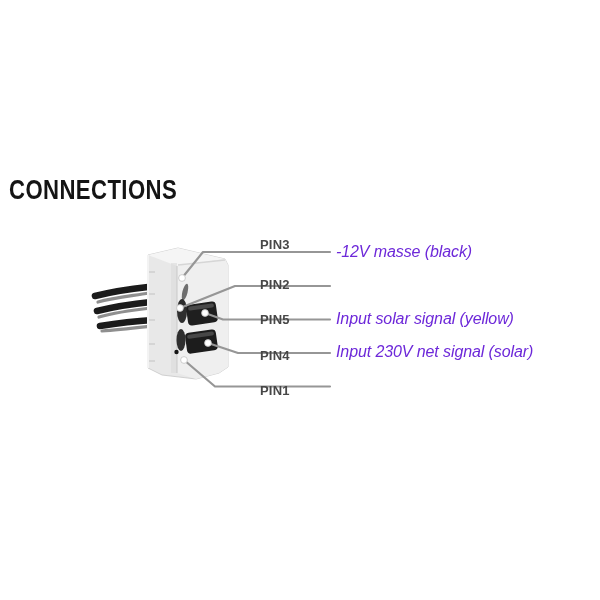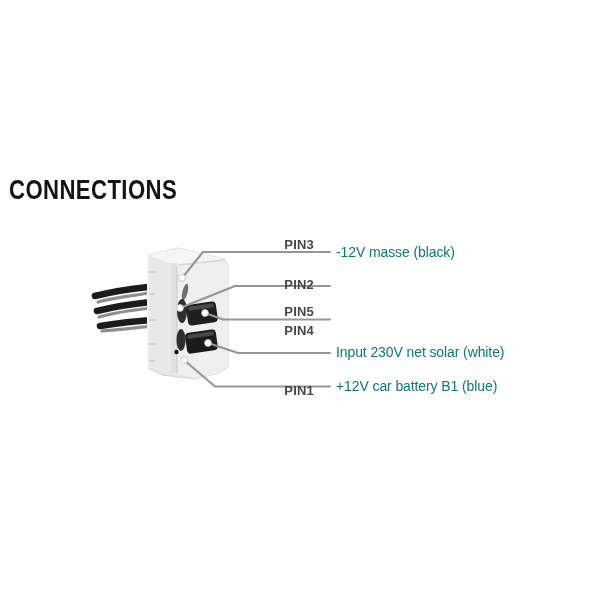--- a/index.html
+++ b/index.html
@@ -8,28 +8,28 @@
     font-family:"Liberation Sans","DejaVu Sans",sans-serif;
   }
   .title{
     position:absolute;left:9px;top:177px;margin:0;
     font-size:27px;line-height:27px;font-weight:700;color:#141414;
     transform:scaleX(0.82);transform-origin:left center;white-space:nowrap;
     letter-spacing:0.5px;
   }
   .illus{position:absolute;left:85px;top:235px;width:250px;height:170px;}
   .pinlbl{
-    position:absolute;left:260px;width:54px;text-align:right;
+    position:absolute;left:260px;width:54px;text-align:left;
     font-size:13px;line-height:13px;font-weight:700;color:#474747;
     letter-spacing:0.2px;white-space:nowrap;
   }
   .desc{
     position:absolute;left:336px;
-    font-size:14px;line-height:22px;font-weight:400;color:#0f766e;
-    letter-spacing:-0.1px;white-space:nowrap;
+    font-size:16px;line-height:22px;font-weight:400;color:#6d28d9;
+    letter-spacing:-0.1px;white-space:nowrap;font-style:italic;
   }
 </style>
 </head>
 <body>
 
 <div class="canvas">
 
   <h1 class="title">CONNECTIONS</h1>
 
   <svg class="illus" viewBox="0 0 250 170" xmlns="http://www.w3.org/2000/svg">
@@ -81,21 +81,21 @@
       <circle cx="97" cy="43" r="3.4"></circle>
       <circle cx="95" cy="73" r="3.4"></circle>
       <circle cx="120" cy="78" r="3.4"></circle>
       <circle cx="123" cy="108" r="3.4"></circle>
       <circle cx="99" cy="125" r="3.4"></circle>
     </g>
   </svg>
 
   <div class="pinlbl" style="top:238px">PIN3</div>
   <div class="pinlbl" style="top:278px">PIN2</div>
-  <div class="pinlbl" style="top:305px">PIN5</div>
-  <div class="pinlbl" style="top:324px">PIN4</div>
+  <div class="pinlbl" style="top:313px">PIN5</div>
+  <div class="pinlbl" style="top:349px">PIN4</div>
   <div class="pinlbl" style="top:384px">PIN1</div>
 
   <div class="desc" style="top:240.5px">-12V masse (black)</div>
-  <div class="desc" style="top:341px">Input 230V net solar (white)</div>
-  <div class="desc" style="top:374.5px">+12V car battery B1 (blue)</div>
+  <div class="desc" style="top:307.5px">Input solar signal (yellow)</div>
+  <div class="desc" style="top:341px">Input 230V net signal (solar)</div>
 
 </div>
 
 </body></html>

